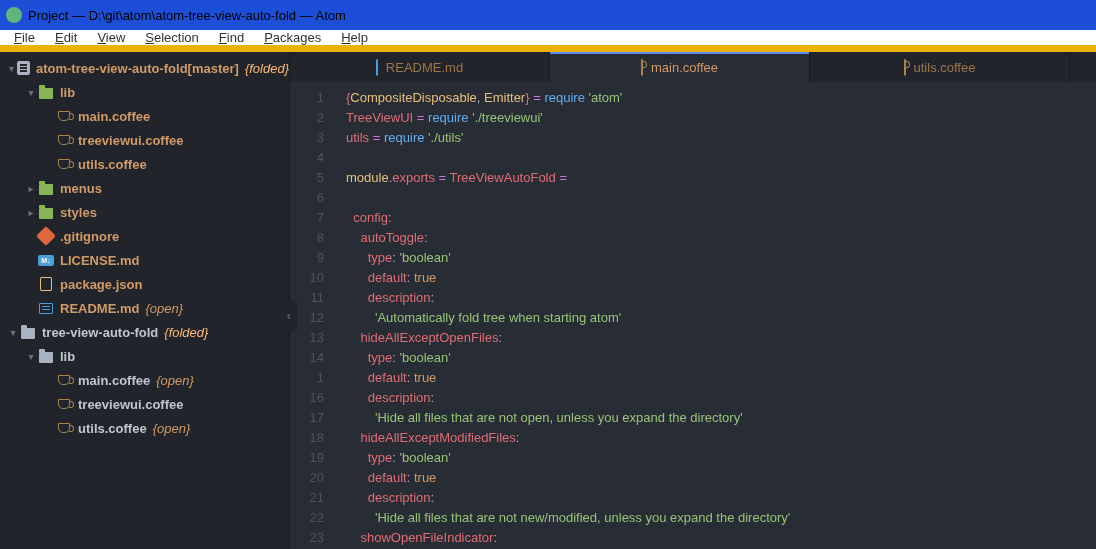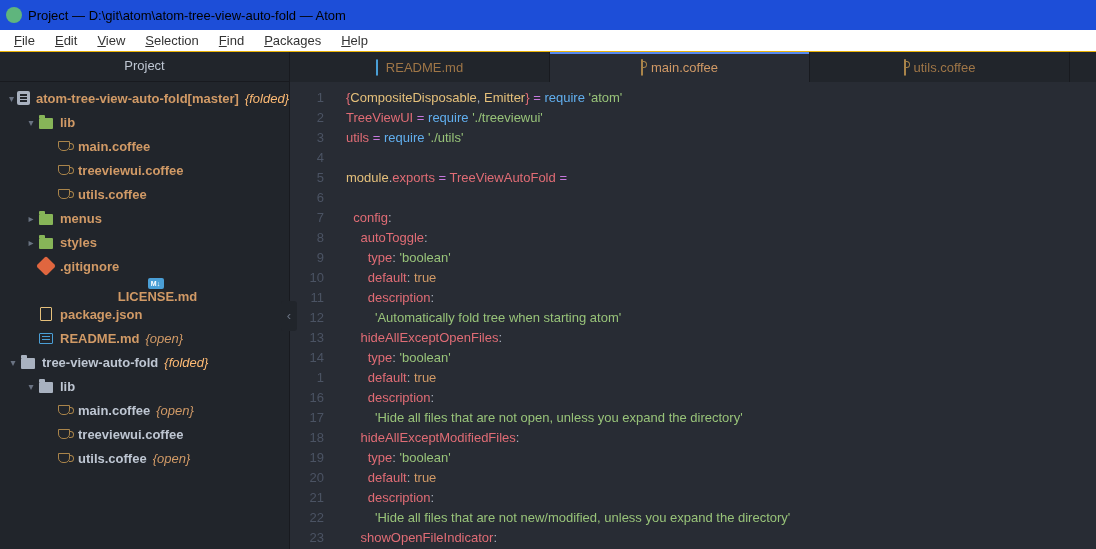--- a/index.html
+++ b/index.html
@@ -1,19 +1,19 @@
 <!DOCTYPE html>
 <html><head>
 <meta charset="utf-8">
 <style>
 * { margin: 0; padding: 0; box-sizing: border-box; font-family: "Segoe UI", Arial, sans-serif; font-size: 13px; }
 body { background: #1d2127; color: #abb2bf; width: 1096px; height: 549px; overflow: hidden; display: flex; flex-direction: column; }
 .titlebar { background: #1d4ed8; color: #000; height: 30px; display: flex; align-items: center; padding: 0 6px; gap: 6px; }
 .titlebar .icon { width: 16px; height: 16px; background: #5fb57d; border-radius: 50%; display: inline-block; }
-.menubar { background: #fff; color: #333; height: 22px; display: flex; align-items: center; padding: 0 6px; gap: 4px; border-bottom: 1px solid #eab308; }
+.menubar { background: #fff; color: #333; height: 22px; display: flex; align-items: center; padding: 0 6px; gap: 4px; border-bottom: 7px solid #eab308; }
 .menubar span { padding: 2px 8px; cursor: default; }
 .menubar span u { text-decoration: underline; }
 .main { flex: 1; display: flex; background: #21252b; overflow: hidden; }
 .sidebar { width: 290px; background: #21252b; display: flex; flex-direction: column; border-right: 1px solid #181a1f; position: relative; }
 .sidebar-header { text-align: center; color: #bec6d2; padding: 6px 0 8px; border-bottom: 1px solid #181a1f; }
 .tree { flex: 1; overflow: auto; padding-top: 4px; }
 .tree-item { display: flex; align-items: center; height: 24px; white-space: nowrap; cursor: default; }
 .tree-item .chev { width: 10px; text-align: center; color: #6a7382; font-size: 10px; }
 .tree-item .ficon { width: 16px; height: 16px; margin: 0 6px 0 2px; display: inline-flex; align-items: center; justify-content: center; font-size: 11px; }
 .tree-item .label { color: #bec6d2; font-weight: bold; }
@@ -66,21 +66,20 @@
     <span><u>E</u>dit</span>
     <span><u>V</u>iew</span>
     <span><u>S</u>election</span>
     <span><u>F</u>ind</span>
     <span><u>P</u>ackages</span>
     <span><u>H</u>elp</span>
   </div>
 
 <div class="main">
   <div class="sidebar">
-    <div class="sidebar-header">Project</div>
     <div class="tree" id="tree">
         <div class="tree-item mod" style="padding-left: 8px;">
           <span class="chev">▾</span>
           <span class="ficon">
             <span class="ic-repo"></span>
           </span>
           <span class="label">atom-tree-view-auto-fold</span>
           <span class="label"> [master]</span>
           <span class="status">{folded}</span>
         </div>
@@ -126,21 +125,21 @@
           </span>
           <span class="label">styles</span>
         </div>
         <div class="tree-item mod" style="padding-left: 26px; text-align: right;">
           <span class="chev"></span>
           <span class="ficon">
             <span class="ic-git"></span>
           </span>
           <span class="label">.gitignore</span>
         </div>
-        <div class="tree-item mod" style="padding-left: 26px; flex-direction: column;">
+        <div class="tree-item mod" style="padding-left: 26px;">
           <span class="chev"></span>
           <span class="ficon">
             <span class="ic-md">M↓</span>
           </span>
           <span class="label">LICENSE.md</span>
         </div>
         <div class="tree-item mod" style="padding-left: 26px;">
           <span class="chev"></span>
           <span class="ficon">
             <span class="ic-json"></span>

